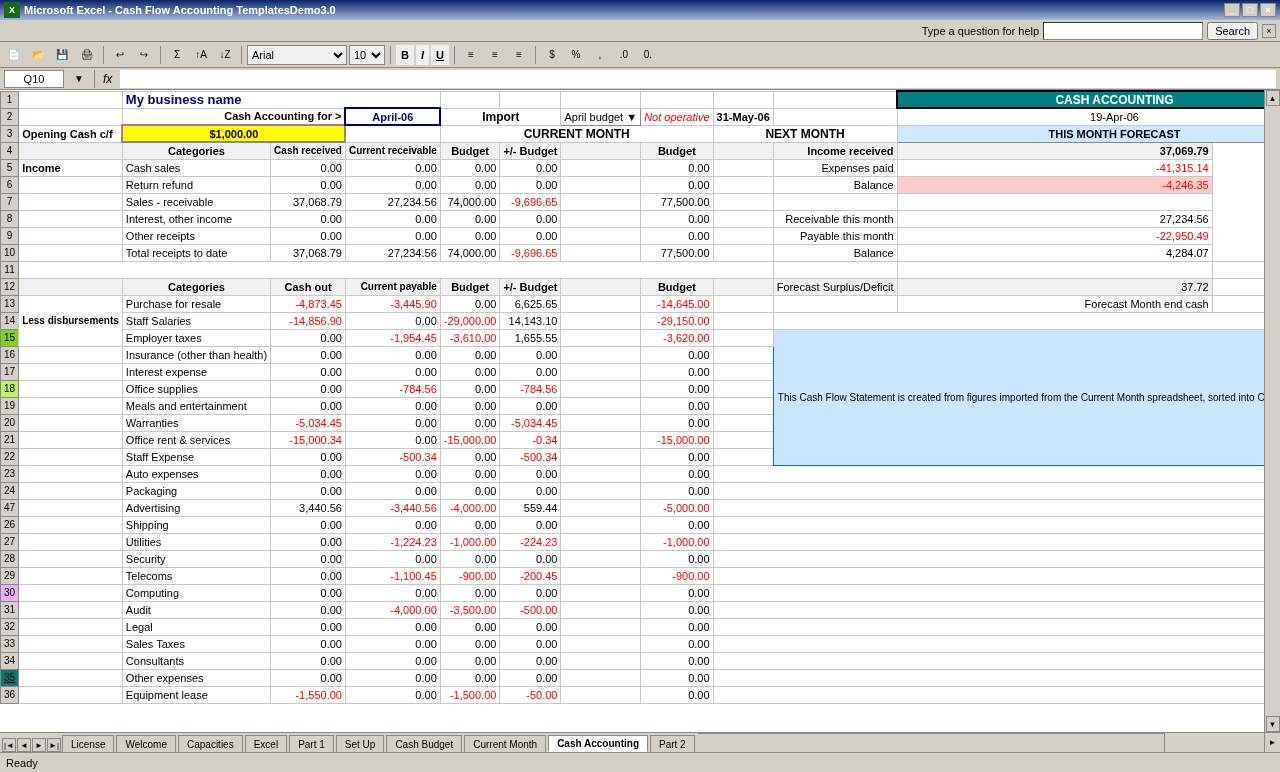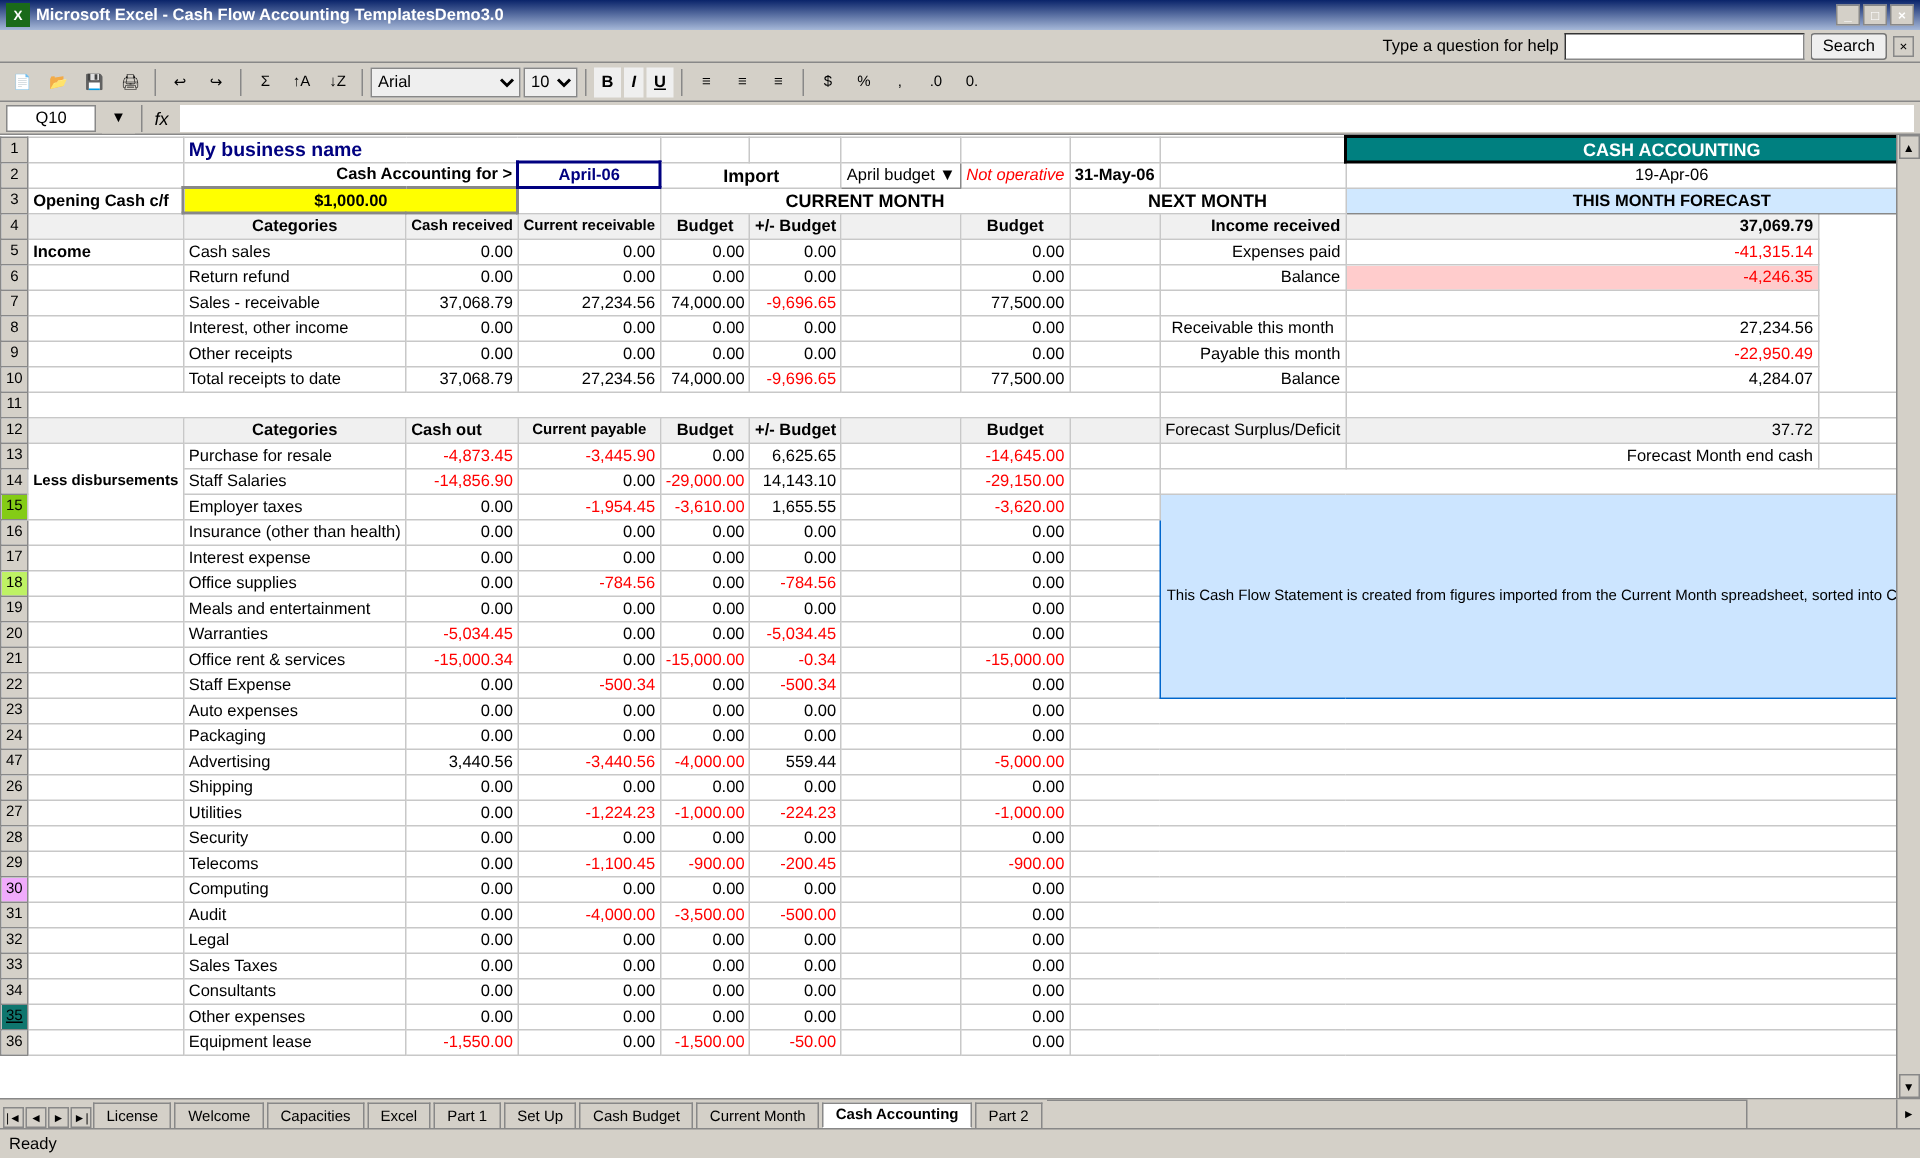--- a/index.html
+++ b/index.html
@@ -229,21 +229,21 @@
             <td style="background:#d4d0c8; border:1px solid #888; text-align:center; font-size:10px;">8</td>
             <td></td>
             <td>Interest, other income</td>
             <td style="text-align:right;">0.00</td>
             <td style="text-align:right;">0.00</td>
             <td style="text-align:right;">0.00</td>
             <td style="text-align:right;">0.00</td>
             <td></td>
             <td style="text-align:right;">0.00</td>
             <td></td>
-            <td style="text-align:center;">Receivable this month</td>
+            <td style="text-align:right;">Receivable this month</td>
             <td style="text-align:right;">27,234.56</td>
           </tr>
 
           <tr>
             <td style="background:#d4d0c8; border:1px solid #888; text-align:center; font-size:10px;">9</td>
             <td></td>
             <td>Other receipts</td>
             <td style="text-align:right;">0.00</td>
             <td style="text-align:right;">0.00</td>
             <td style="text-align:right;">0.00</td>
@@ -275,22 +275,22 @@
             <td colspan="9"></td>
             <td></td>
             <td></td>
             <td></td>
           </tr>
 
           <tr style="background:#f0f0f0;">
             <td style="background:#d4d0c8; border:1px solid #888; text-align:center; font-size:10px;">12</td>
             <td></td>
             <td style="font-weight:bold; text-align:center;">Categories</td>
-            <td style="font-weight:bold; ">Cash out</td>
-            <td style="font-weight:bold; text-align:center; font-size:10px;">Current payable</td>
+            <td style="font-weight:bold; text-align:center;">Cash out</td>
+            <td style="font-weight:bold; text-align:right; font-size:10px;">Current payable</td>
             <td style="font-weight:bold; text-align:center;">Budget</td>
             <td style="font-weight:bold; text-align:center;">+/- Budget</td>
             <td></td>
             <td style="font-weight:bold; text-align:center;">Budget</td>
             <td></td>
             <td style="text-align:right;">Forecast Surplus/Deficit</td>
             <td style="text-align:right;">37.72</td>
           </tr>
 
           <tr>

